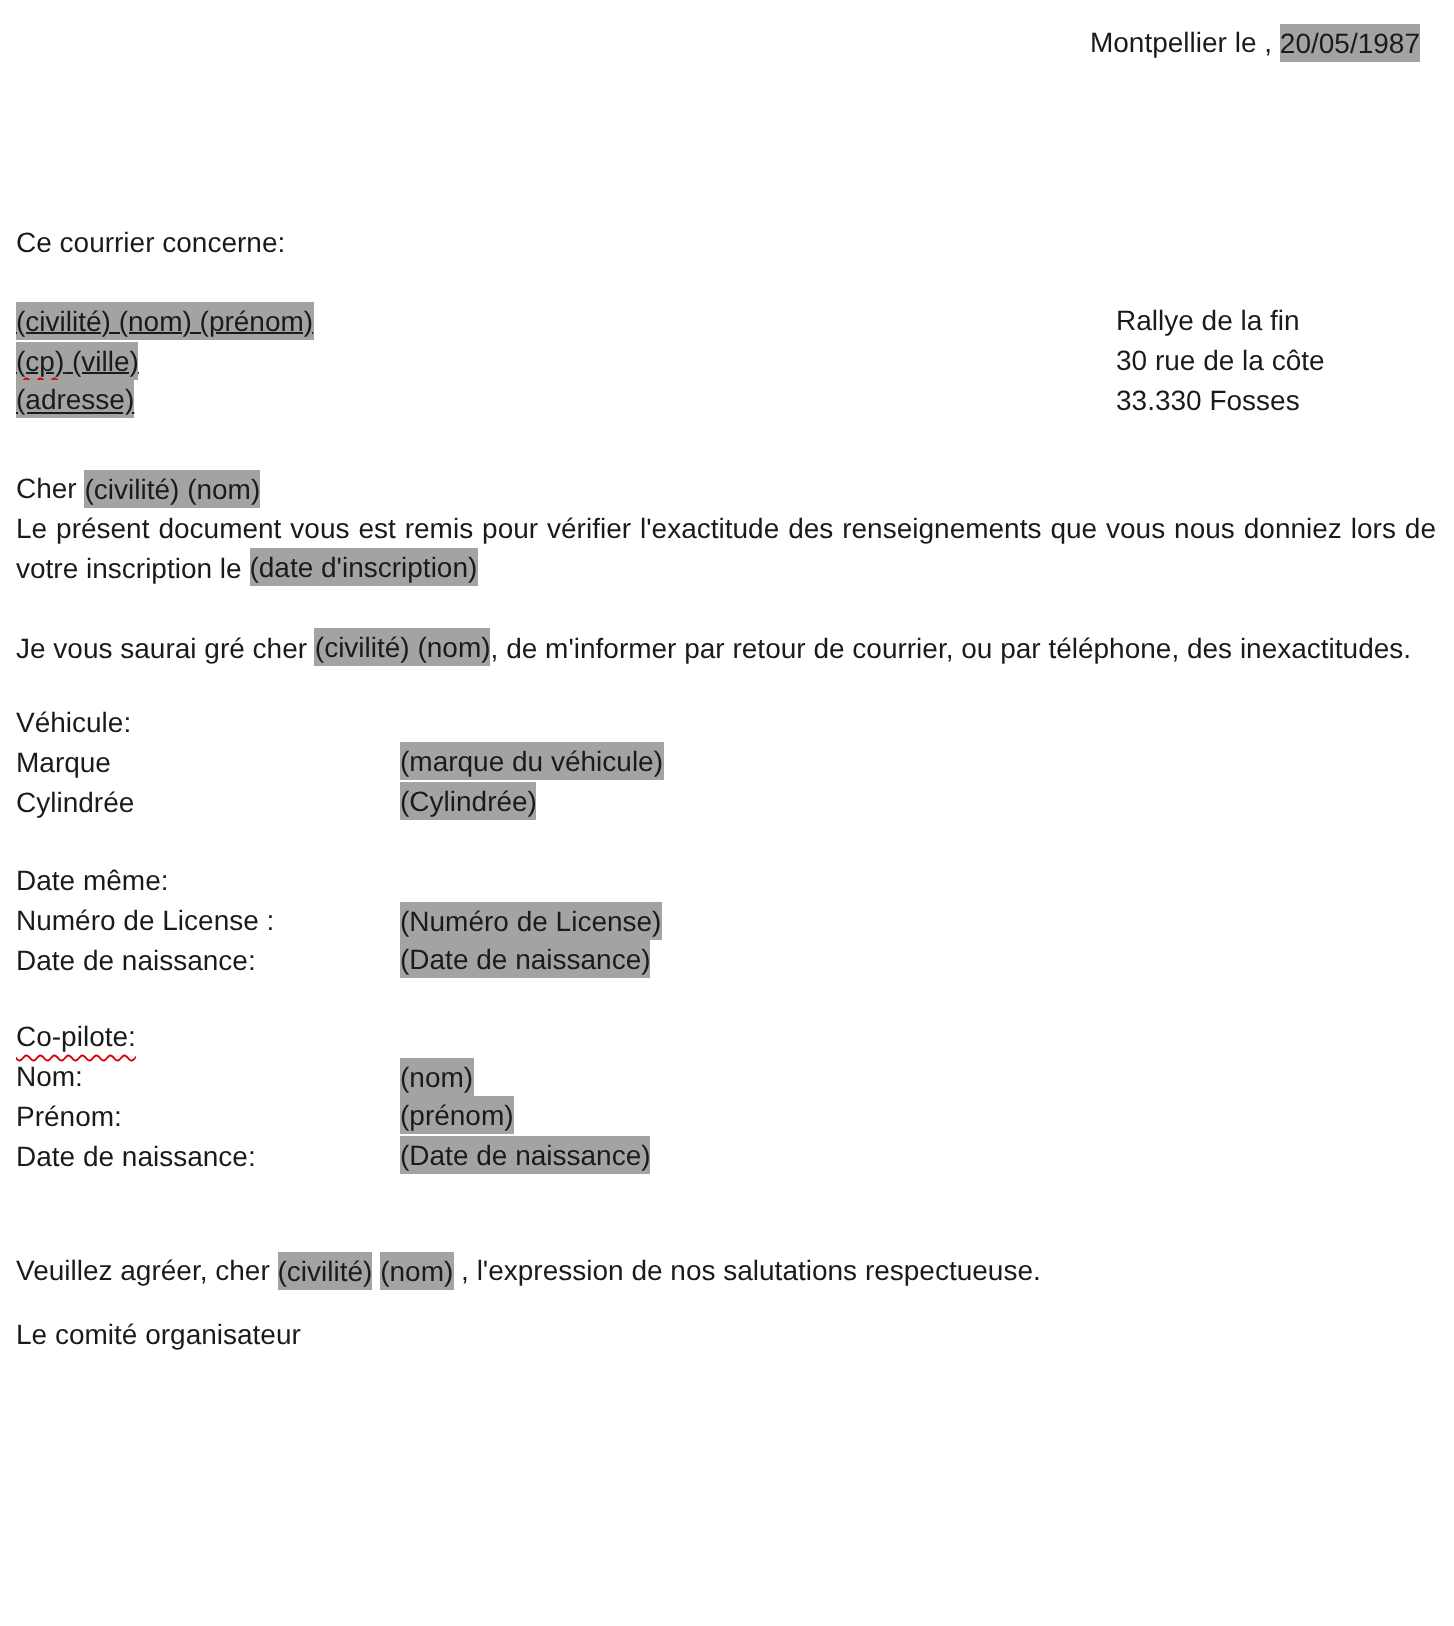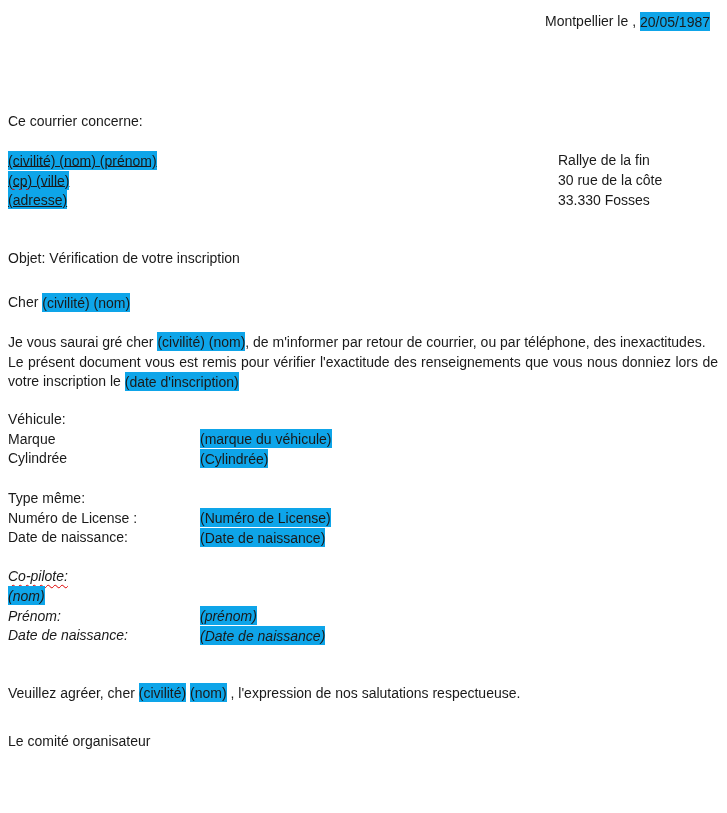--- a/index.html
+++ b/index.html
@@ -14,21 +14,21 @@
     font-family: "Liberation Sans", sans-serif;
     font-size: 14px;
     line-height: 19.7px;
     color: #1a1a1a;
   }
   .doc {
     padding: 12px 9px 0 8px;
     width: 710px;
   }
   .hl {
-    background: #0ea5e9;
+    background: #a3a3a3;
     padding: 1.5px 0;
   }
   .sq {
     text-decoration: underline wavy #dd0000 1px;
     text-underline-offset: 3px;
   }
   .date-line {
     text-align: right;
     padding-right: 8px;
   }
@@ -53,32 +53,32 @@
     margin-top: 24px;
   }
   .para {
     text-align: justify;
   }
   .para2 {
     margin-top: 20px;
   }
   .block-vehicle { margin-top: 18px; }
   .block-pilot   { margin-top: 20px; }
-  .block-copilot { margin-top: 19px; font-style: italic; }
+  .block-copilot { margin-top: 19px; }
   .row {
     display: flex;
   }
   .row .label {
     flex: 0 0 192px;
   }
   .closing-line {
     margin-top: 38px;
   }
   .signature-line {
-    margin-top: 28px;
+    margin-top: 12px;
   }
 </style>
 </head>
 <body>
 
 <div class="doc">
 
   <div class="date-line"><span>Montpellier le , </span><span class="hl">20/05/1987</span></div>
 
   <div class="concern-intro">Ce courrier concerne:</div>
@@ -89,55 +89,55 @@
       <div><span class="hl"><span class="sq">(cp)</span><span> (ville)</span></span></div>
       <div><span class="hl">(adresse)</span></div>
     </div>
     <div class="sender-col">
       <div>Rallye de la fin</div>
       <div>30 rue de la côte</div>
       <div>33.330 Fosses</div>
     </div>
   </div>
 
-  <div class="subject-line">Objet: Vérification de votre inscription</div>
 
   <div class="salutation-line"><span>Cher </span><span class="hl">(civilité) (nom)</span></div>
 
+  <div class="para"><span>Le présent document vous est remis pour vérifier l'exactitude des renseignements que vous nous donniez lors de votre inscription le </span><span class="hl">(date d'inscription)</span></div>
+
   <div class="para para2"><span>Je vous saurai gré cher </span><span class="hl">(civilité) (nom)</span><span>, de m'informer par retour de courrier, ou par téléphone, des inexactitudes.</span></div>
-
-  <div class="para"><span>Le présent document vous est remis pour vérifier l'exactitude des renseignements que vous nous donniez lors de votre inscription le </span><span class="hl">(date d'inscription)</span></div>
 
   <div class="block-vehicle">
     <div>Véhicule:</div>
     <div class="row">
       <span class="label">Marque</span>
       <span><span class="hl">(marque du véhicule)</span></span>
     </div>
     <div class="row">
       <span class="label">Cylindrée</span>
       <span><span class="hl">(Cylindrée)</span></span>
     </div>
   </div>
 
   <div class="block-pilot">
-    <div>Type même:</div>
+    <div>Date même:</div>
     <div class="row">
       <span class="label">Numéro de License :</span>
       <span><span class="hl">(Numéro de License)</span></span>
     </div>
     <div class="row">
       <span class="label">Date de naissance:</span>
       <span><span class="hl">(Date de naissance)</span></span>
     </div>
   </div>
 
   <div class="block-copilot">
     <div><span class="sq">Co-pilote:</span></div>
     <div class="row">
+      <span class="label">Nom:</span>
       <span><span class="hl">(nom)</span></span>
     </div>
     <div class="row">
       <span class="label">Prénom:</span>
       <span><span class="hl">(prénom)</span></span>
     </div>
     <div class="row">
       <span class="label">Date de naissance:</span>
       <span><span class="hl">(Date de naissance)</span></span>
     </div>

